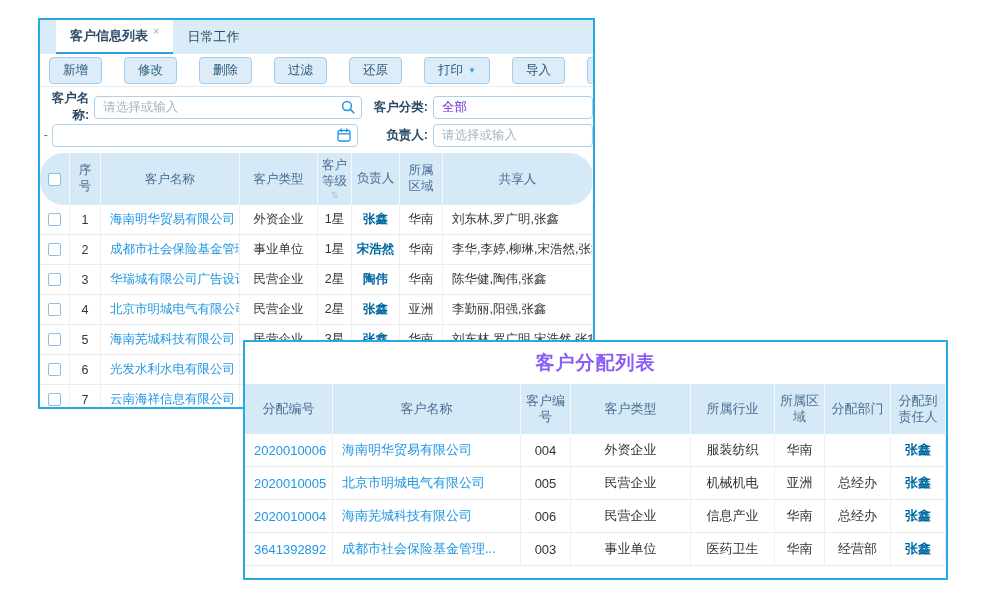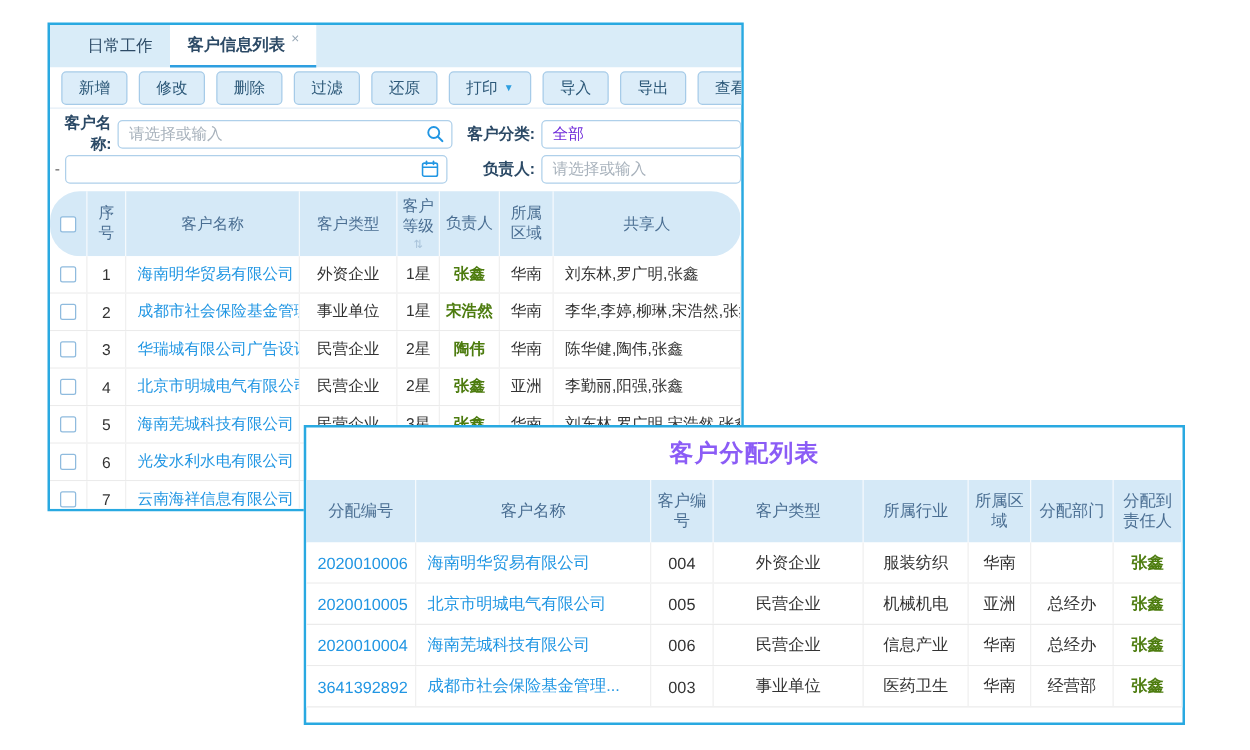--- a/index.html
+++ b/index.html
@@ -7,21 +7,21 @@
   .stage { position:relative; width:1000px; height:600px; overflow:hidden; background:#fff; }
 
   
   .p1 { position:absolute; left:38px; top:18px; width:557px; height:391px; background:#fff;
         border:2px solid #29A9E1; overflow:hidden; z-index:1; }
   .tabbar { height:34px; background:#D9ECF8; display:flex; align-items:stretch; padding-left:16px; }
   .tab { display:flex; align-items:center; padding:0 14px; font-size:13px; color:#2C4A66; cursor:pointer; position:relative; }
   .tab.active { background:#fff; font-weight:bold; border-bottom:2px solid #2E9FE0; }
   .tab .close { font-size:11px; color:#98A8B6; margin-left:5px; position:relative; top:-5px; font-weight:normal; }
 
-  .toolbar { height:33px; display:flex; align-items:center; gap:9px; padding-left:9px; background:#fff;
+  .toolbar { height:33px; display:flex; align-items:center; gap:22px; padding-left:9px; background:#fff;
              border-bottom:1px solid #E3EEF7; }
   .btn { background:#DCEDF9; border:1px solid #A6CBE8; border-radius:4px; color:#2C5878;
          font-size:12.5px; padding:4px 13px; cursor:pointer; display:flex; align-items:center; gap:5px;
          font-family:inherit; white-space:nowrap; }
   .caret { font-size:8px; color:#2E9FE0; }
 
   .filters { padding:6px 0 4px 0; }
   .frow { height:28px; display:flex; align-items:center; font-size:12.5px; }
   .flabel { font-weight:bold; color:#2C4A66; }
   .fl-name { width:62px; text-align:right; margin-right:5px; }
@@ -44,21 +44,21 @@
   .thead .c { border-right:1px solid rgba(255,255,255,.75); }
   .c { display:flex; align-items:center; justify-content:center; text-align:center; padding:2px 4px;
        overflow:hidden; white-space:nowrap; }
   .c.wrap { white-space:normal; line-height:1.25; }
   .c.left { justify-content:flex-start; text-align:left; padding-left:9px; }
   .trow { font-size:12.5px; color:#333; border-bottom:1px solid #EBEBEB; background:#fff; }
   .trow .c { border-right:1px solid #F0F0F0; }
   .p1 .thead { height:52px;border-radius:24px; }
   .p1 .trow { height:30px; }
   .link { color:#2196E3; }
-  .owner { color:#4d7c0f; font-weight:bold; }
+  .owner { color:#0369a1; font-weight:bold; }
   .cb { width:13px; height:13px; border:1px solid #8FBBDE; border-radius:2px; background:#fff; cursor:pointer; }
   .sorts { font-size:9px; color:#A9C3DA; line-height:1; margin-top:1px; }
   .hcell { display:flex; flex-direction:column; align-items:center; justify-content:center; }
 
   
   .p2 { position:absolute; left:243px; top:340px; width:705px; height:240px; background:#fff;
         border:2px solid #29A9E1; overflow:hidden; z-index:5; }
   .p2-title { height:42px; display:flex; align-items:center; justify-content:center;
               font-size:19px; font-weight:bold; color:#8b5cf6; letter-spacing:1px; }
   .p2 .thead { height:50px; font-size:13px; }
@@ -66,25 +66,25 @@
   svg { display:block; }
 </style>
 </head>
 <body>
 
 <div class="stage">
 
   <div class="p1">
 
     <div class="tabbar">
-      <div class="tab">日常工作</div>
       <div class="tab active">
         <span>客户信息列表</span>
         <span class="close">×</span>
       </div>
+      <div class="tab">日常工作</div>
     </div>
 
     <div class="toolbar">
       <button class="btn">新增</button>
       <button class="btn">修改</button>
       <button class="btn">删除</button>
       <button class="btn">过滤</button>
       <button class="btn">还原</button>
       <button class="btn">
         <span>打印</span>

